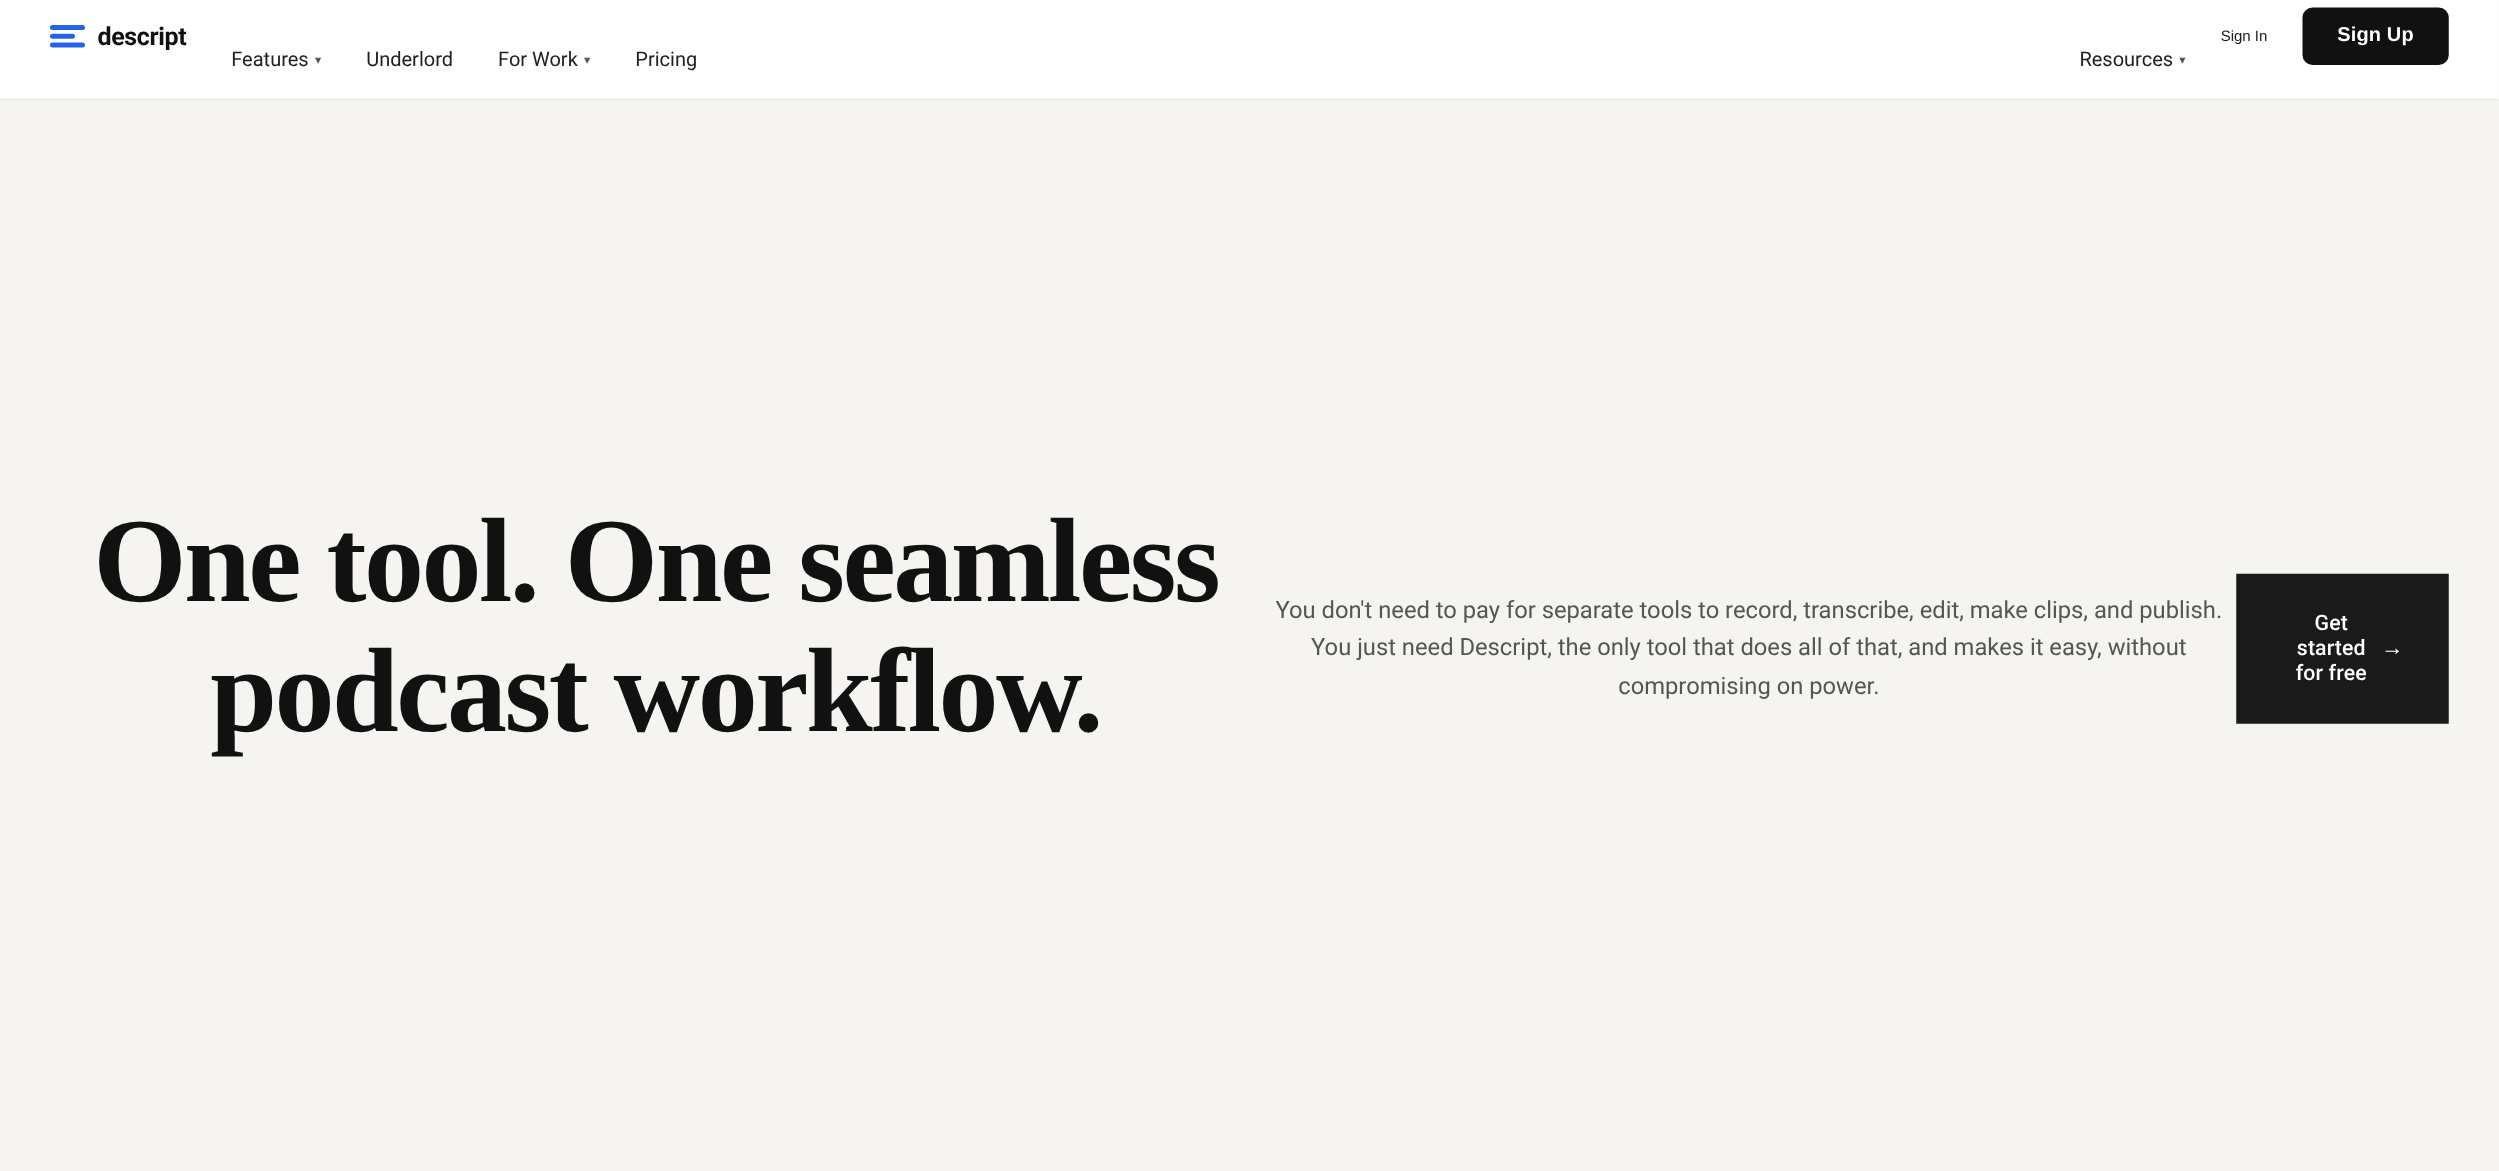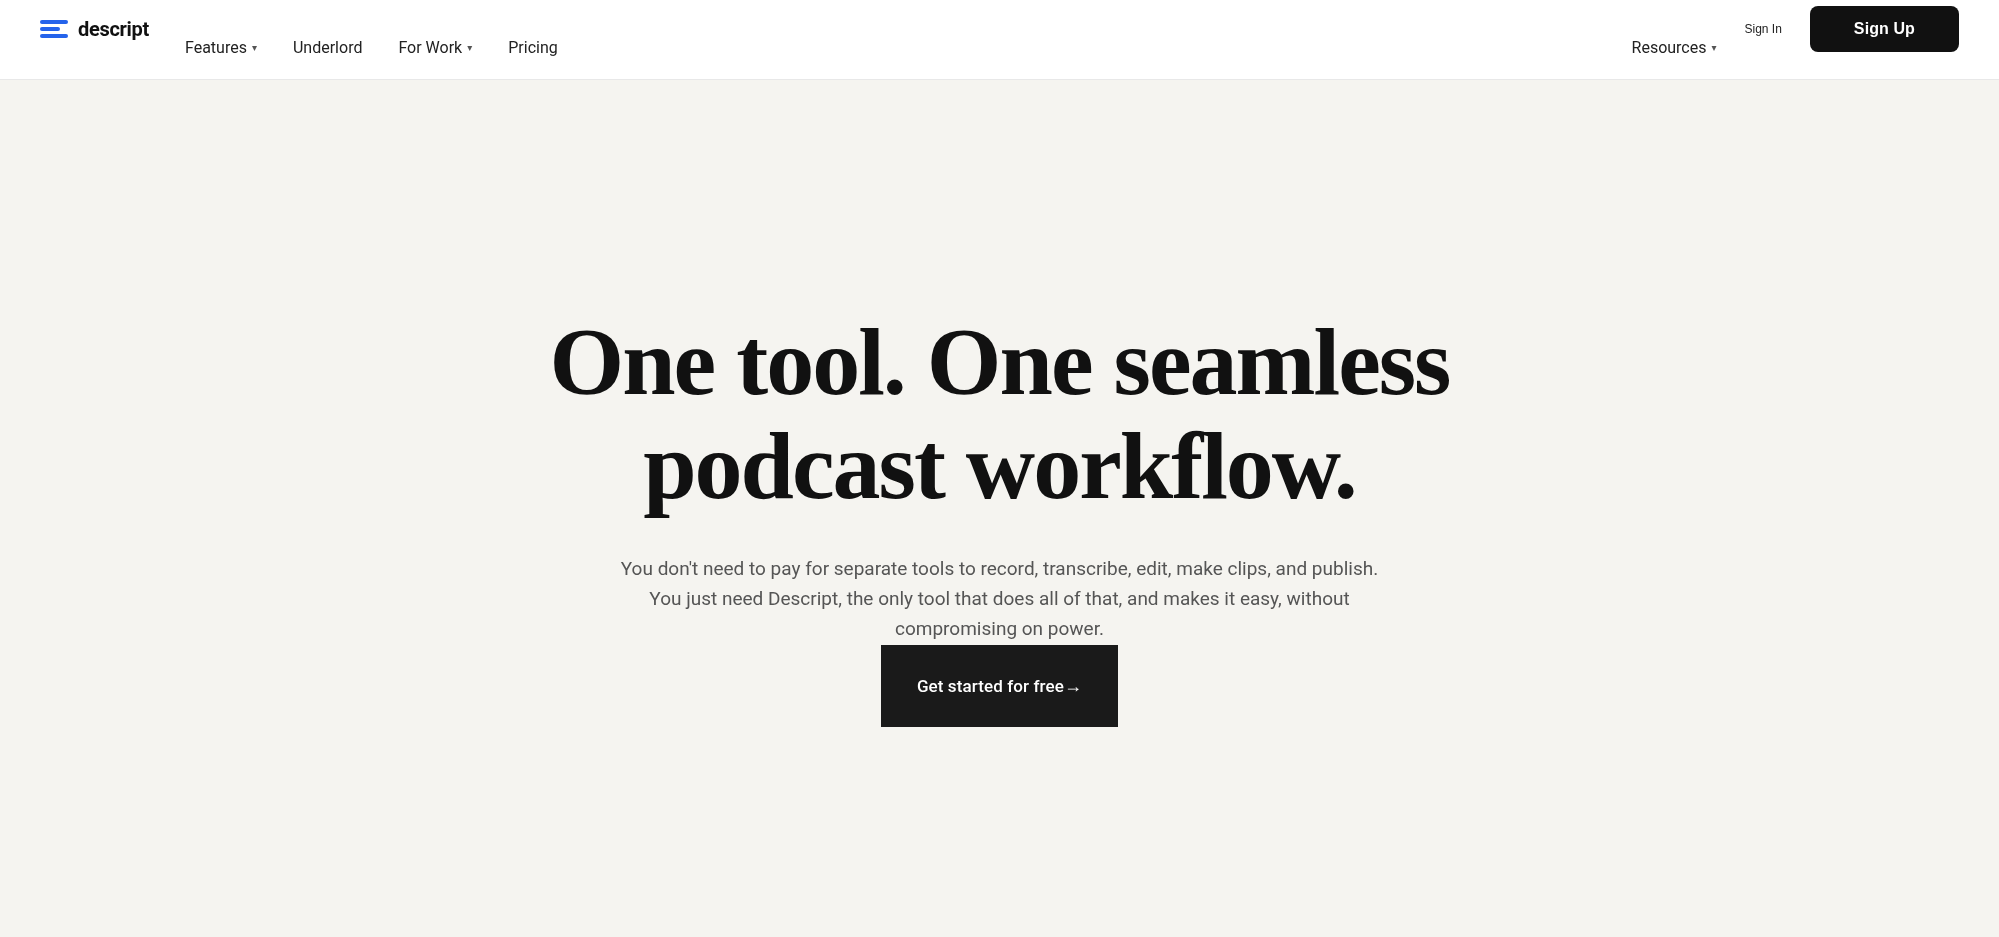--- a/index.html
+++ b/index.html
@@ -98,31 +98,31 @@
       background: none;
       border: none;
       padding: 0;
     }
 
     .sign-up-btn {
       font-size: 16px;
       color: #ffffff;
       background-color: #111111;
       border: none;
-      padding: 14px 44px;
+      padding: 14px 28px;
       border-radius: 8px;
       cursor: pointer;
       font-weight: 600;
       letter-spacing: 0.1px;
     }
 
     
     .hero {
       display: flex;
-      flex-direction: column;
+      flex-direction: row;
       align-items: center;
       justify-content: center;
       text-align: center;
       padding: 80px 40px 60px;
       min-height: calc(937px - 80px);
       background-color: #f5f4f0;
     }
 
     .hero-headline {
       font-size: 96px;

